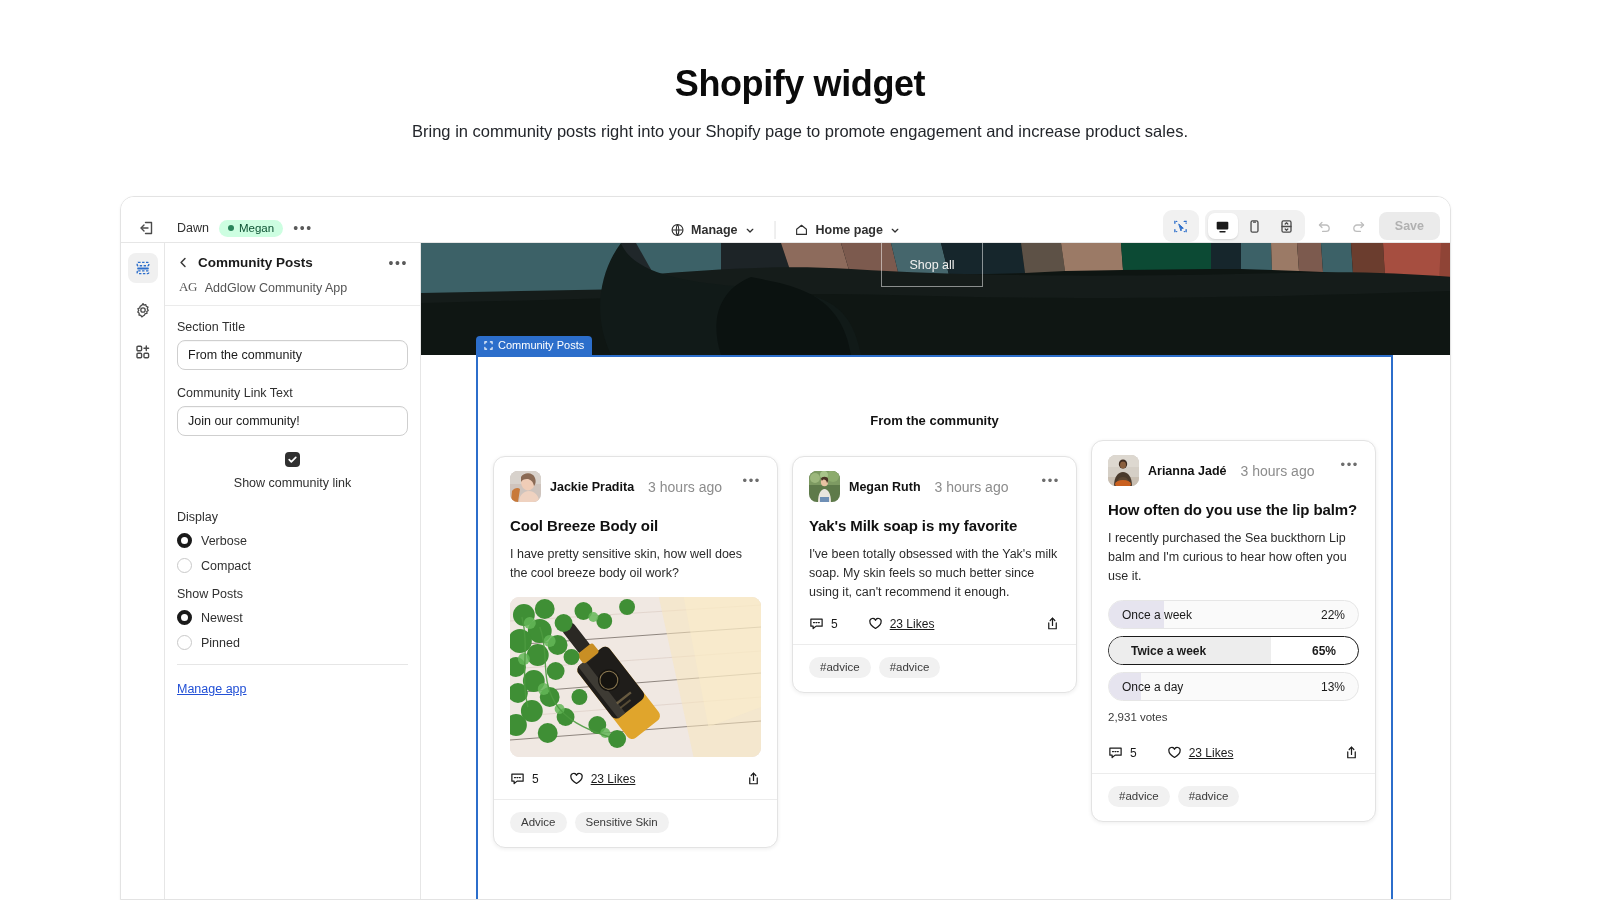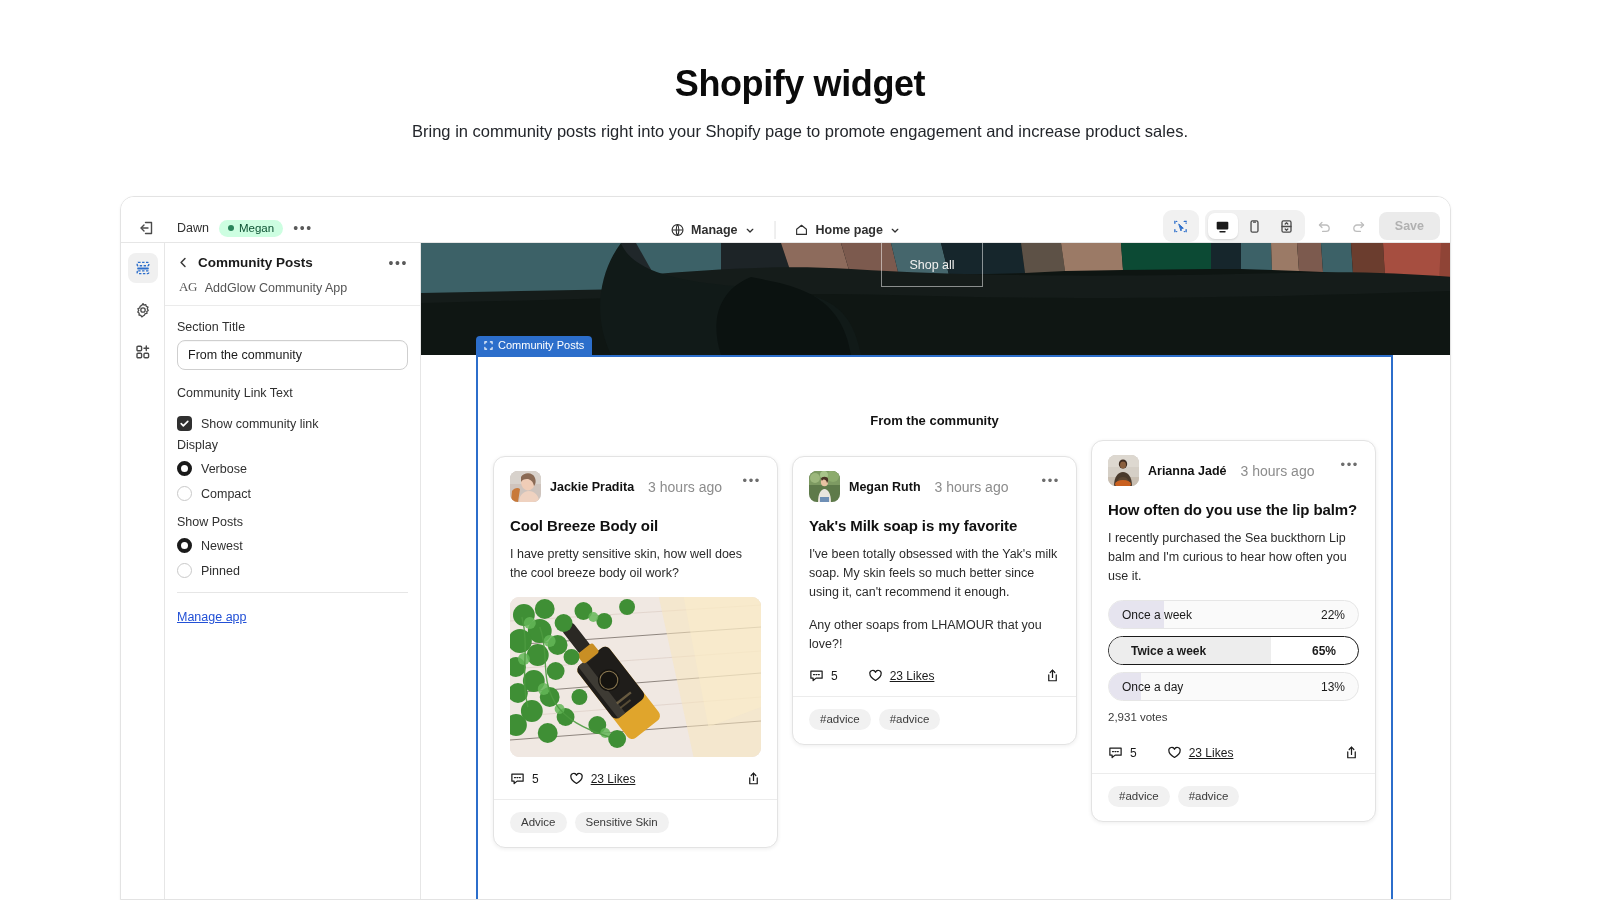--- a/index.html
+++ b/index.html
@@ -131,21 +131,21 @@
   .panel-body { padding: 14px 12px 0 12px; overflow: hidden; }
   .field-label { font-size: 12.5px; color: #303030; margin-bottom: 6px; }
   .text-input {
     width: 100%; height: 30px; border: 1px solid #cfcfcf; border-radius: 8px;
     padding: 0 10px; font-size: 12.5px; color: #1a1a1a;
     font-family: inherit; background: #fff;
     box-shadow: inset 0 1px 0 rgba(0,0,0,.03);
   }
   .field { margin-bottom: 16px; }
 
-  .chk-row { display: flex; align-items: center; gap: 9px; margin: 4px 0 7px; }
+  .chk-row { display: flex; align-items: center; gap: 9px; margin: 4px 0 20px; flex-direction: column; }
   .chk {
     width: 15px; height: 15px; border-radius: 4px; background: #303030;
     display: flex; align-items: center; justify-content: center; flex: 0 0 15px;
   }
   .chk svg { display: block; }
   .chk-label { font-size: 12.5px; color: #303030; }
 
   .group-label { font-size: 12.5px; color: #303030; margin-bottom: 9px; }
   .radio-row { display: flex; align-items: center; gap: 9px; margin-bottom: 10px; }
   .radio {
@@ -423,20 +423,21 @@
       </div>
 
       <div class="panel-body">
         <div class="field">
           <div class="field-label">Section Title</div>
           <input class="text-input" value="From the community" style="">
         </div>
 
         <div class="field">
           <div class="field-label">Community Link Text</div>
+          <input class="text-input" value="Join our community!" style="">
         </div>
 
         <div class="chk-row">
           <span class="chk">
             <svg width="11" height="11" viewBox="0 0 12 12" fill="none" stroke="#fff" stroke-width="1.8" stroke-linecap="round" stroke-linejoin="round">
                 <path d="M2.4 6.2 4.7 8.5 9.6 3.6"></path>
               </svg>
           </span>
           <span class="chk-label">Show community link</span>
         </div>
@@ -662,21 +663,20 @@
                     <path d="M9 31c0-8 3-13 6.5-13S22 23 22 31z" fill="#e9e5de"></path>
                     <rect x="11" y="26" width="9" height="5" fill="#6f8fb5"></rect>
                   </svg>
                 </div>
                 <span class="c-name">Megan Ruth</span>
                 <span class="c-time">3 hours ago</span>
                 <span class="c-more">•••</span>
               </div>
               <div class="c-title">Yak's Milk soap is my favorite</div>
               <div class="c-body">I've been totally obsessed with the Yak's milk soap. My skin feels so much better since using it, can't recommend it enough.</div>
-              <div class="c-body p2">Any other soaps from LHAMOUR that you love?!</div>
 
               <div class="c-actions">
                 <span class="act">
                   <span>
                     <svg width="15" height="15" viewBox="0 0 16 16" fill="none" stroke="currentColor" stroke-width="1.3" stroke-linejoin="round">
                       <path d="M2 3.4h12v7.4H7.6L4.4 13.4v-2.6H2z"></path>
                         <path d="M4.8 7h6.4" stroke-linecap="round" stroke-dasharray="1 1.6"></path>
                     </svg>
                   </span>
                   <span class="num">5</span>

